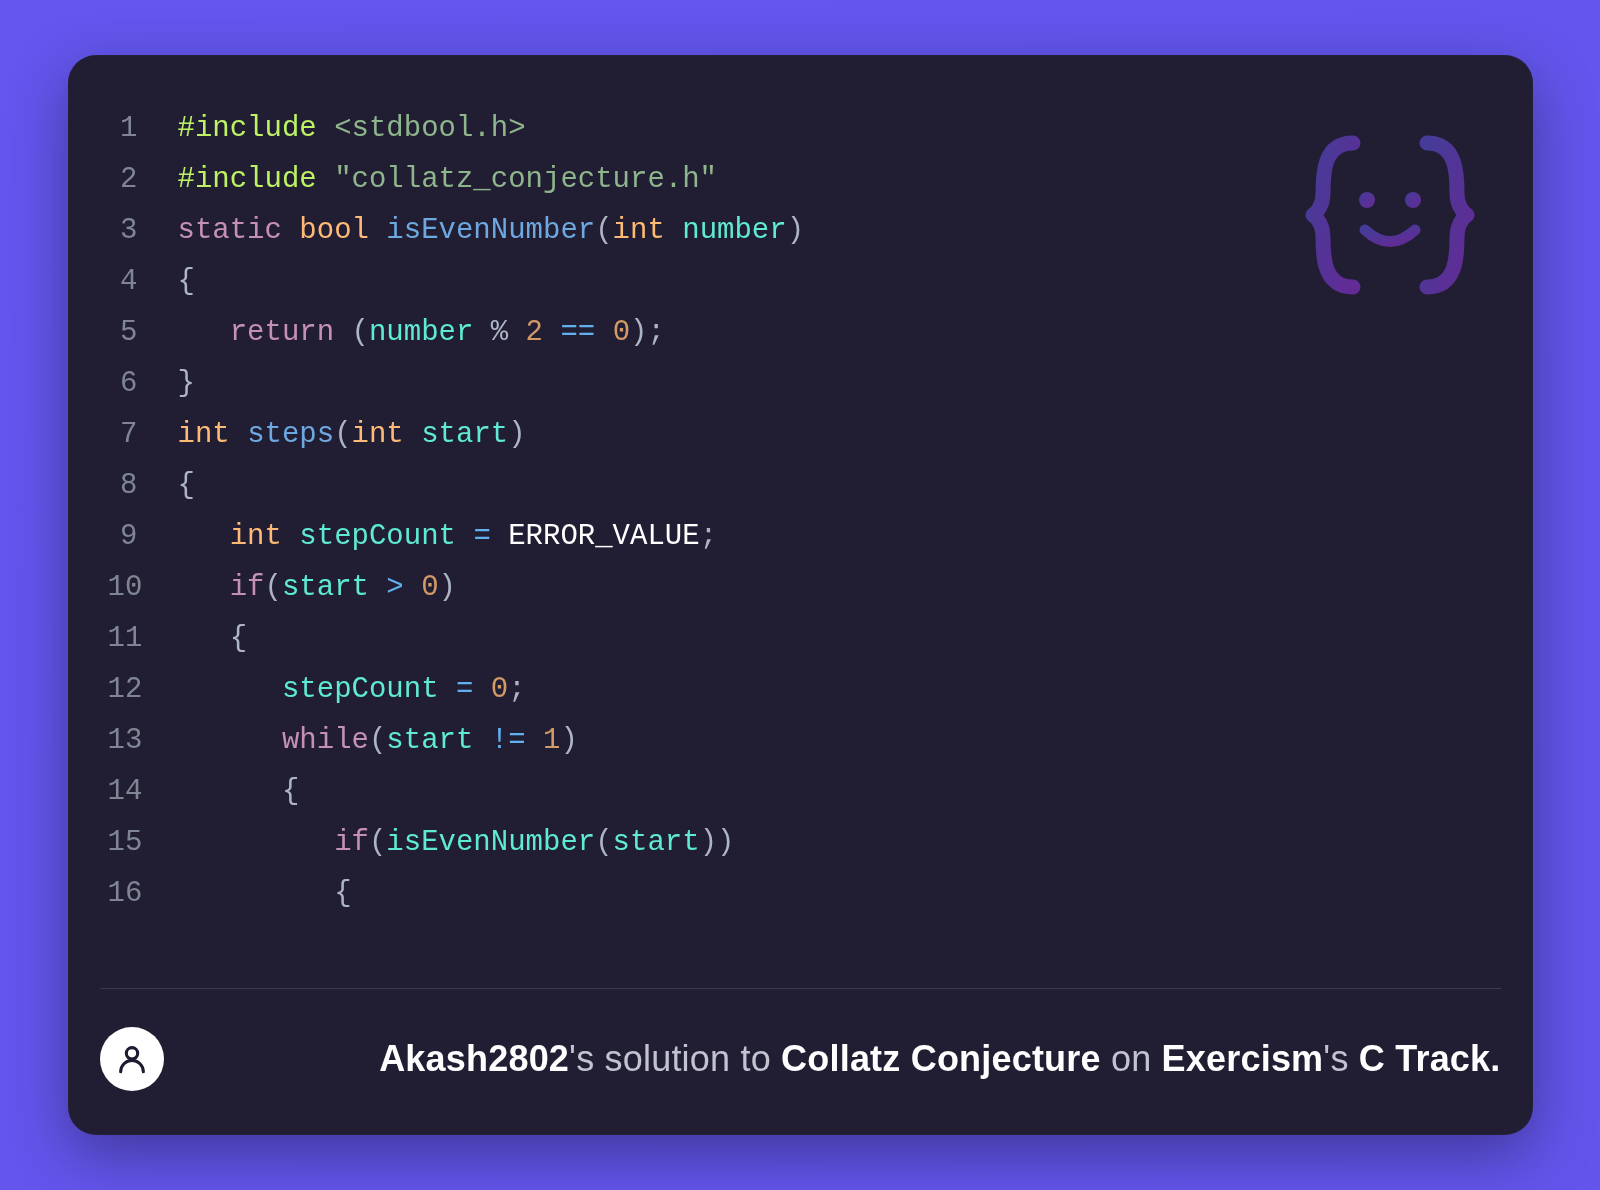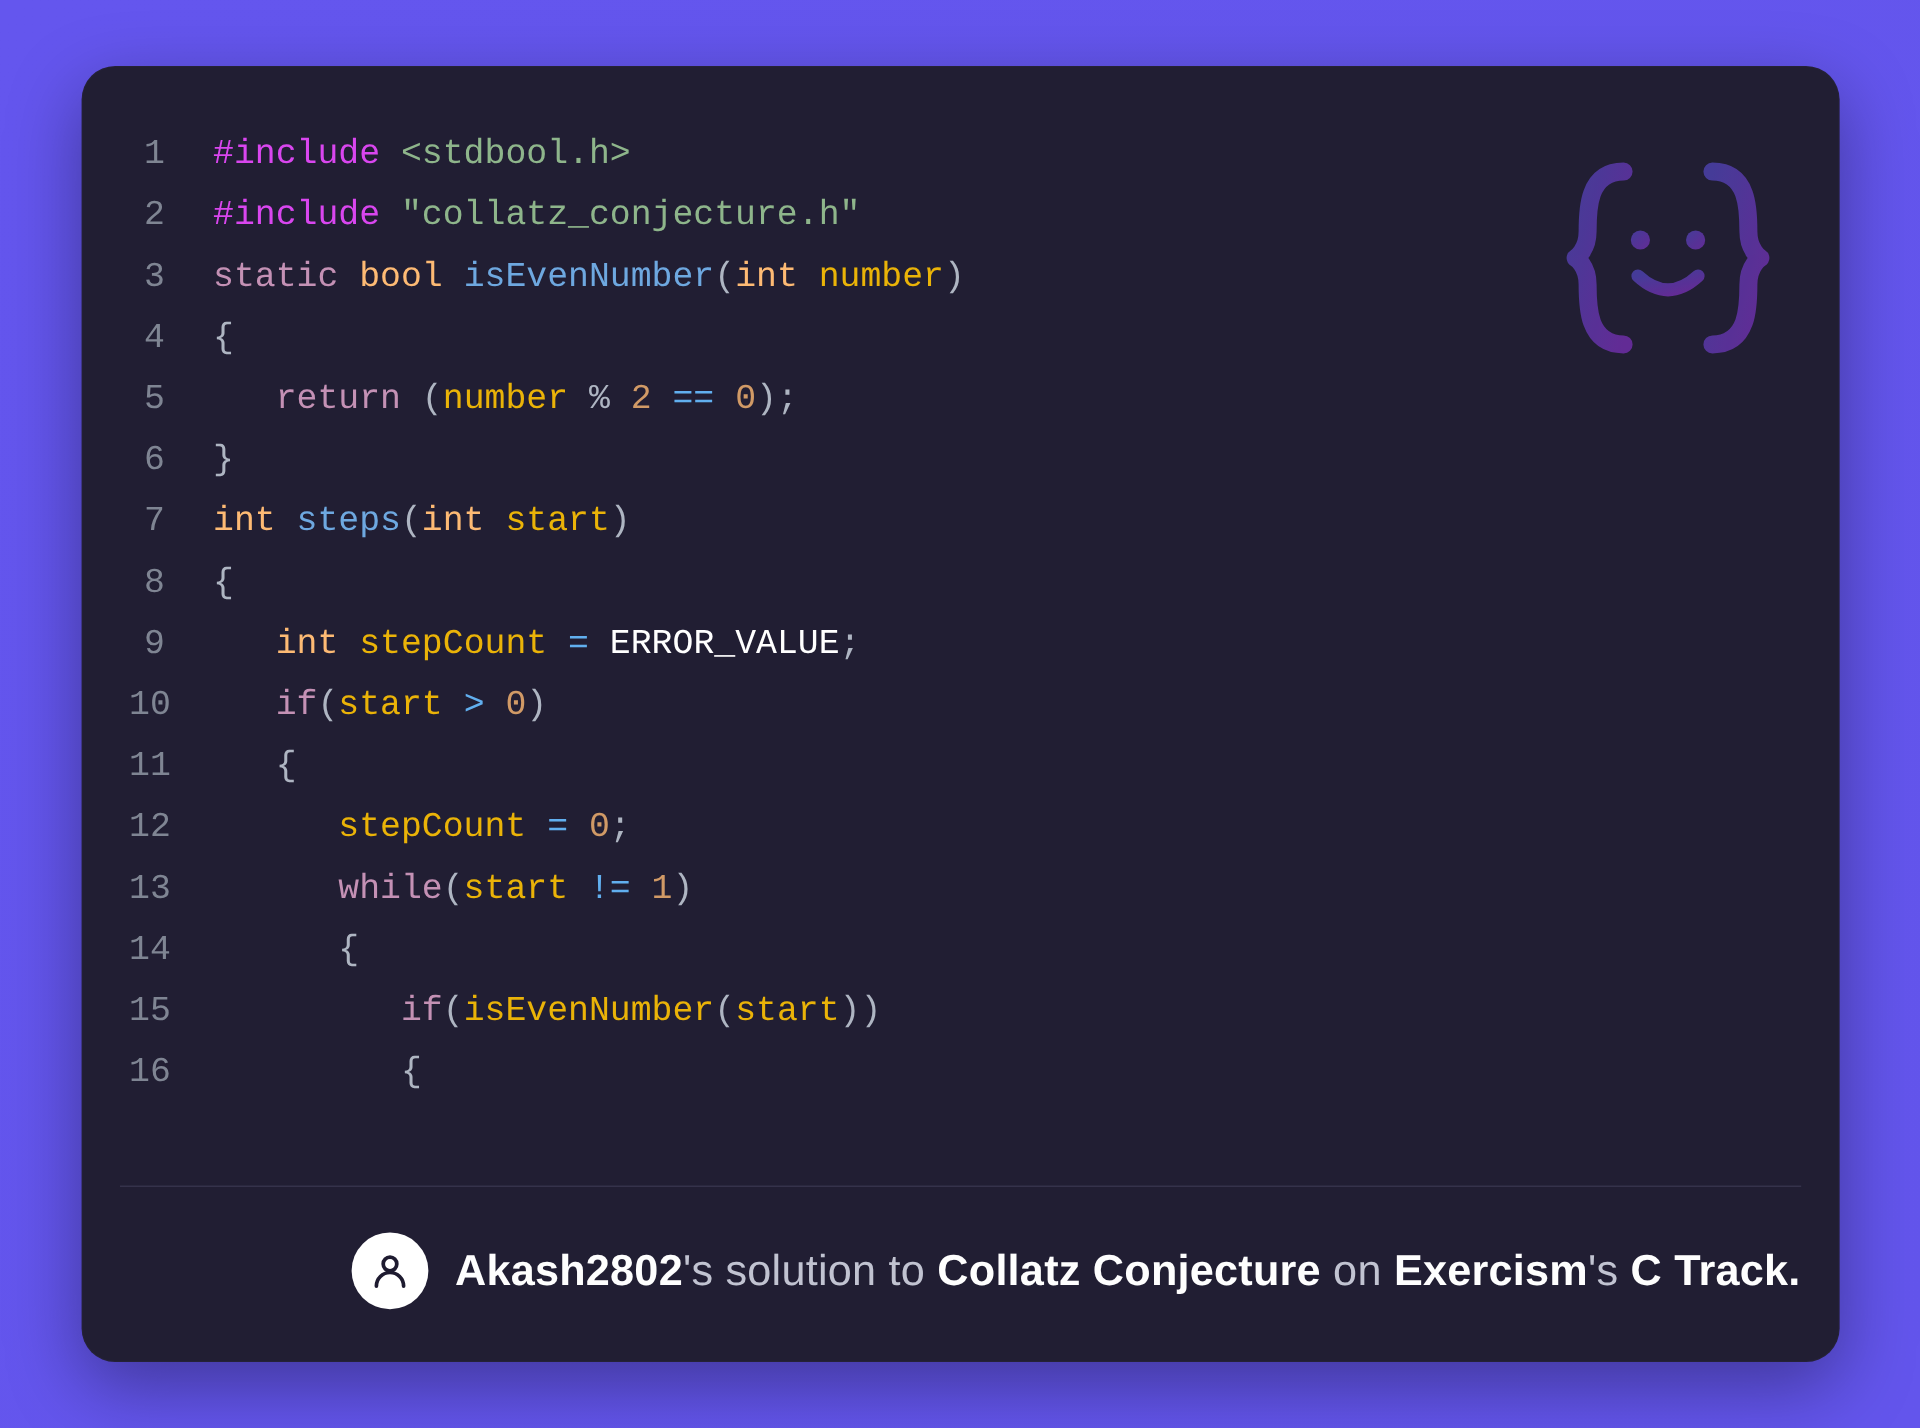--- a/index.html
+++ b/index.html
@@ -40,48 +40,48 @@
     width: 70px;
     text-align: right;
     color: #7f8593;
     padding-right: 40px;
     user-select: none;
     flex-shrink: 0;
     font-variant-numeric: tabular-nums;
   }
   .code-text { flex: 1; }
   
-  .tok-meta    { color: #d946ef; }   
+  .tok-meta    { color: #bef264; }   
   .tok-string  { color: #8eb58b; }   
   .tok-keyword { color: #c491b5; text-align: center; }   
   .tok-type    { color: #fdba74; }   
   .tok-func    { color: #6ea8e0; }   
   .tok-num     { color: #d19a66; }   
   .tok-op      { color: #61afef; }   
   .tok-punc    { color: #aeb5c2; }   
-  .tok-ident   { color: #eab308; }   
+  .tok-ident   { color: #5eead4; }   
   .tok-const   { color: #ffffff; }   
 
   .logo {
     position: absolute;
     top: 80px;
     right: 58px;
     width: 170px;
     height: 160px;
     pointer-events: none;
     opacity: 0.9;
   }
 
   .footer {
     border-top: 1px solid #3b3852;
     margin: 0 32px;
     padding: 38px 0 44px 0;
     display: flex;
     align-items: center;
-    justify-content: flex-end;
+    justify-content: space-between;
     gap: 22px;
   }
   .avatar {
     width: 64px;
     height: 64px;
     border-radius: 50%;
     background: #ffffff;
     display: flex;
     align-items: center;
     justify-content: center;

